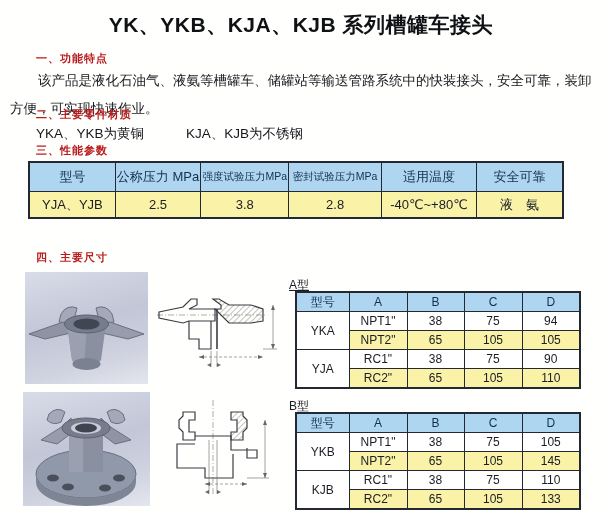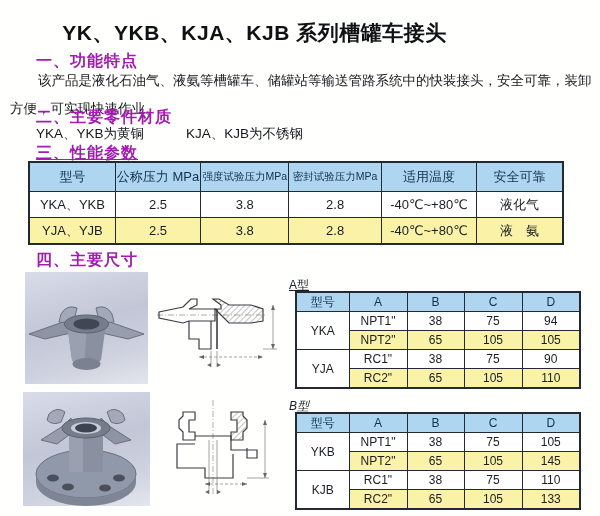--- a/index.html
+++ b/index.html
@@ -6,30 +6,30 @@
   body {
     width:600px; height:516px;
     background:#fffffe;
     font-family:"Liberation Sans","DejaVu Sans",sans-serif;
     color:#15171c;
     position:relative;
     overflow:hidden;
   }
   .page-title {
     position:absolute; top:11px; left:0; width:493px;
-    text-align:center; font-size:21px; font-weight:bold;
-    letter-spacing:0.5px; color:#101114; margin:8px;
+    text-align:right; font-size:21px; font-weight:bold;
+    letter-spacing:0.5px; color:#101114; margin:0;
   }
   .sec-heading {
-    position:absolute; font-size:16px; font-weight:bold;
-    color:#a21caf; letter-spacing:1px; white-space:nowrap;
+    position:absolute; font-size:11px; font-weight:bold;
+    color:#b91c1c; letter-spacing:1px; white-space:nowrap;
   }
   #sec1-heading { left:36px; top:51px; }
   #sec2-heading { left:36px; top:107px; }
-  #sec3-heading { left:36px; top:143px;text-decoration:underline; }
+  #sec3-heading { left:36px; top:143px; }
   #sec4-heading { left:36px; top:250px; }
   .body-text {
     position:absolute; left:10px; top:67px; width:582px;
     font-size:13.5px; line-height:28px; text-indent:28px; color:#17181d;
   }
   .materials-line {
     position:absolute; left:36px; top:125px; font-size:13.5px; color:#17181d;
     white-space:nowrap;
   }
   .materials-line .mat-left { margin-right:42px;text-align:center; }
@@ -45,21 +45,21 @@
     padding:0; overflow:hidden; white-space:nowrap;
   }
   .perf-table th { height:28px; background:#aed6f0; font-weight:normal; color:#13304f; font-size:13px; }
   .perf-table th.sm { font-size:10.5px;margin-top:20px; }
   .perf-table td { height:25px; background:#ffffff; color:#1b1d24; }
   .perf-table tr.yellow td { background:#f9f2a7; }
 
   
   .dim-label { position:absolute; font-size:12px; color:#1b1d24; }
   #dim-label-a { left:289px; top:277px;text-decoration:underline; }
-  #dim-label-b { left:289px; top:398px;font-style:italic; }
+  #dim-label-b { left:289px; top:398px; }
   .dim-table {
     position:absolute; left:295px; width:284px;
     border:2px solid #242833; font-size:12px;
   }
   #dim-table-a { top:291px; }
   #dim-table-b { top:412px; }
   .dim-table th, .dim-table td {
     border:1px solid #242833; text-align:center; vertical-align:middle;
     padding:0; white-space:nowrap;
   }
@@ -106,28 +106,20 @@
         <col style="width:86px">
       </colgroup>
     <tbody>
         <tr>
       <th>型号</th>
       <th>公称压力 MPa</th>
       <th class="sm">强度试验压力MPa</th>
       <th class="sm">密封试验压力MPa</th>
       <th>适用温度</th>
       <th>安全可靠</th>
-    </tr>
-    <tr>
-      <td>YKA、YKB</td>
-      <td>2.5</td>
-      <td>3.8</td>
-      <td>2.8</td>
-      <td>-40℃~+80℃</td>
-      <td>液化气</td>
     </tr>
     <tr class="yellow">
       <td>YJA、YJB</td>
       <td>2.5</td>
       <td>3.8</td>
       <td>2.8</td>
       <td>-40℃~+80℃</td>
       <td>液　氨</td>
     </tr>
   </tbody>

